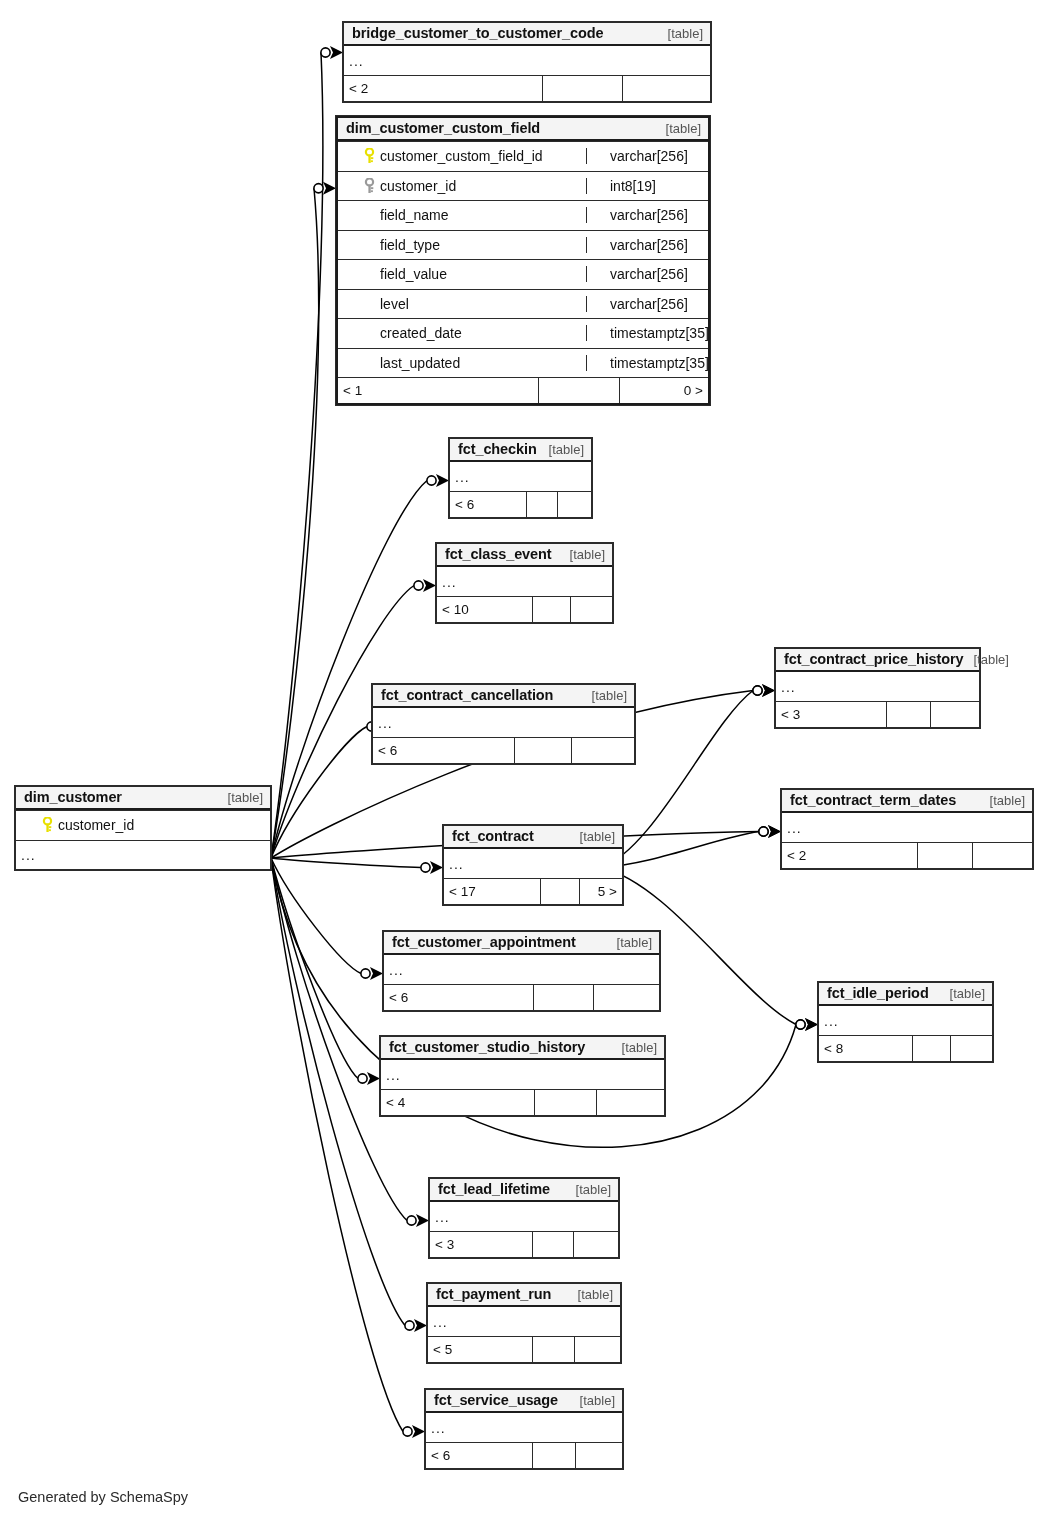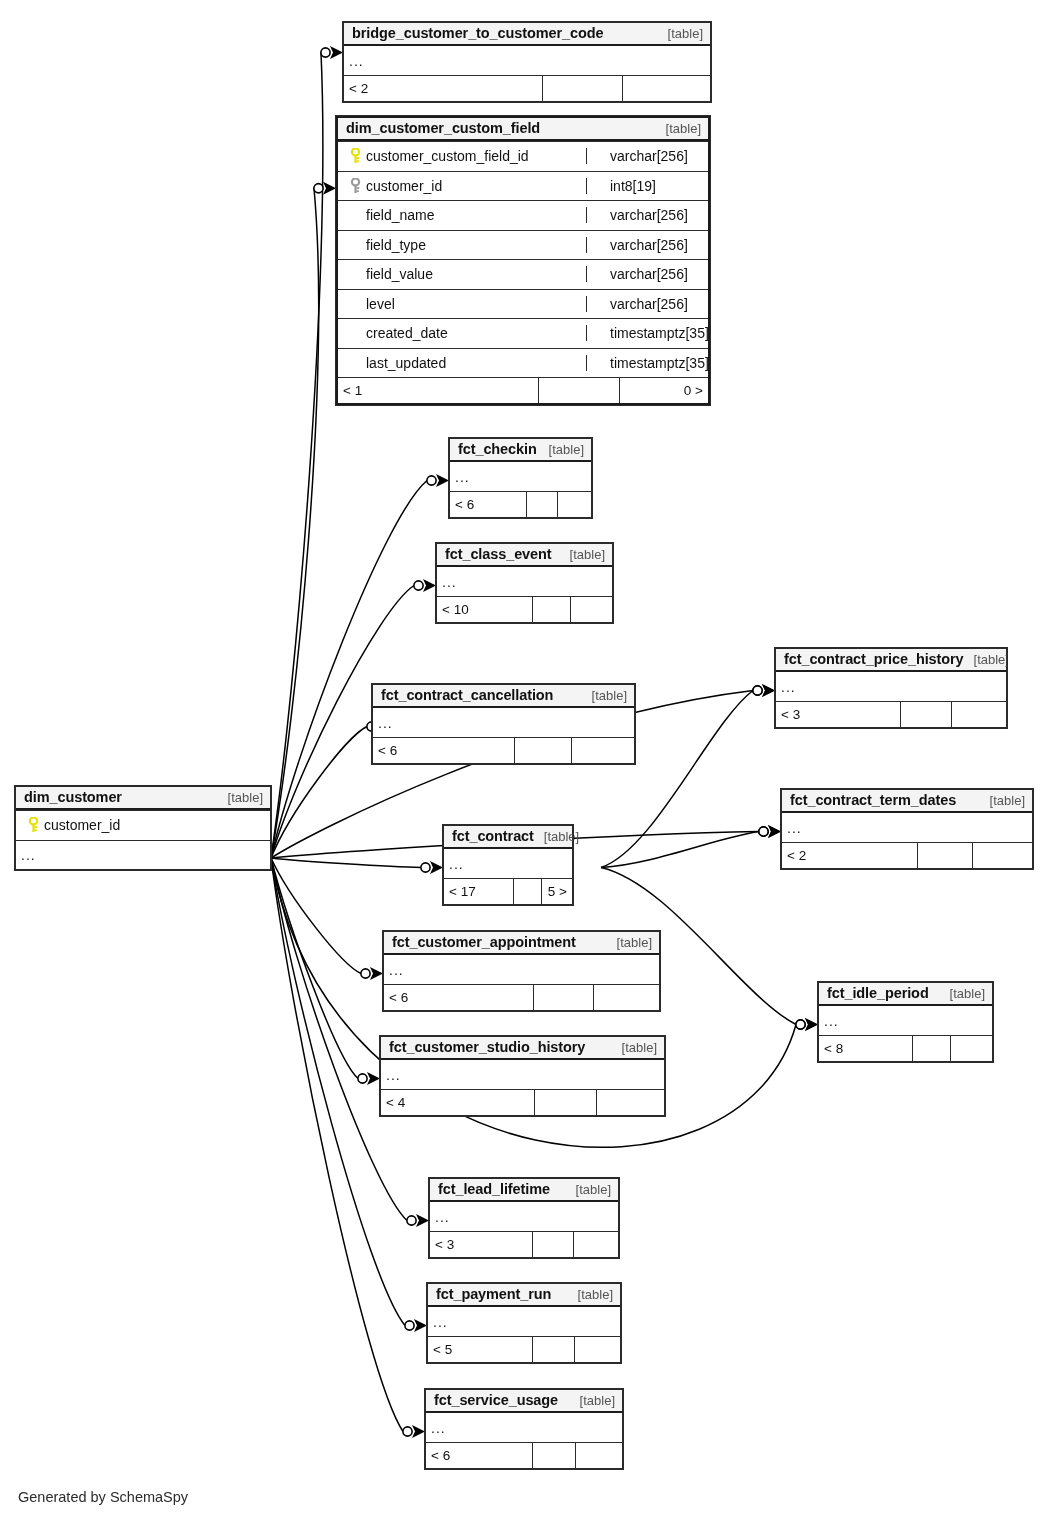--- a/index.html
+++ b/index.html
@@ -67,21 +67,21 @@
     height: 29.5px;
     align-items: center;
     font-size: 14px;
     color: #111;
   }
   .row:first-of-type { border-top: none; }
   .row .cname {
     flex: 1 1 auto;
     display: flex;
     align-items: center;
-    padding-left: 6px;
+    padding-left: 20px;
     overflow: hidden;
     white-space: nowrap;
   }
   .row .ctype {
     flex: 0 0 auto;
     width: 122px;
     border-left: 1px solid #2b2b2b;
     padding-left: 23px;
     box-sizing: border-box;
     white-space: nowrap;
@@ -336,21 +336,21 @@
           <span class="tname">fct_class_event</span>
           <span class="ttag">[table]</span>
         </div>
         <div class="ellipsis-row">...</div>
         <div class="footer">
           <span class="fcell fleft" style="width:54%">&lt; 10</span>
           <span class="fcell fleft" style="width:22%"></span>
           <span class="fcell fright" style="width:24%"></span>
         </div>
       </div>
-      <div class="tbl" style="left: 775px; top: 648px; width: 232px;">
+      <div class="tbl" style="left: 775px; top: 648px; width: 205px;">
         <div class="hdr">
           <span class="tname">fct_contract_price_history</span>
           <span class="ttag">[table]</span>
         </div>
         <div class="ellipsis-row">...</div>
         <div class="footer">
           <span class="fcell fleft" style="width:54%">&lt; 3</span>
           <span class="fcell fleft" style="width:22%"></span>
           <span class="fcell fright" style="width:24%"></span>
         </div>
@@ -392,21 +392,21 @@
                 <rect x="4.4" y="6.5" width="2.3" height="8.5" fill="#e8e000"></rect>
                 <rect x="6.7" y="9.2" width="2.6" height="1.9" fill="#e8e000"></rect>
                 <rect x="6.7" y="12.3" width="2.2" height="1.8" fill="#e8e000"></rect>
               </svg>
             </span>
             <span>customer_id</span>
           </span>
         </div>
         <div class="ellipsis-row" style="border-top:1px solid #2b2b2b">...</div>
       </div>
-      <div class="tbl" style="left: 443px; top: 825px; width: 130px;">
+      <div class="tbl" style="left: 443px; top: 825px; width: 180px;">
         <div class="hdr">
           <span class="tname">fct_contract</span>
           <span class="ttag">[table]</span>
         </div>
         <div class="ellipsis-row">...</div>
         <div class="footer">
           <span class="fcell fleft" style="width:54%">&lt; 17</span>
           <span class="fcell fleft" style="width:22%"></span>
           <span class="fcell fright" style="width:24%">5 &gt;</span>
         </div>

